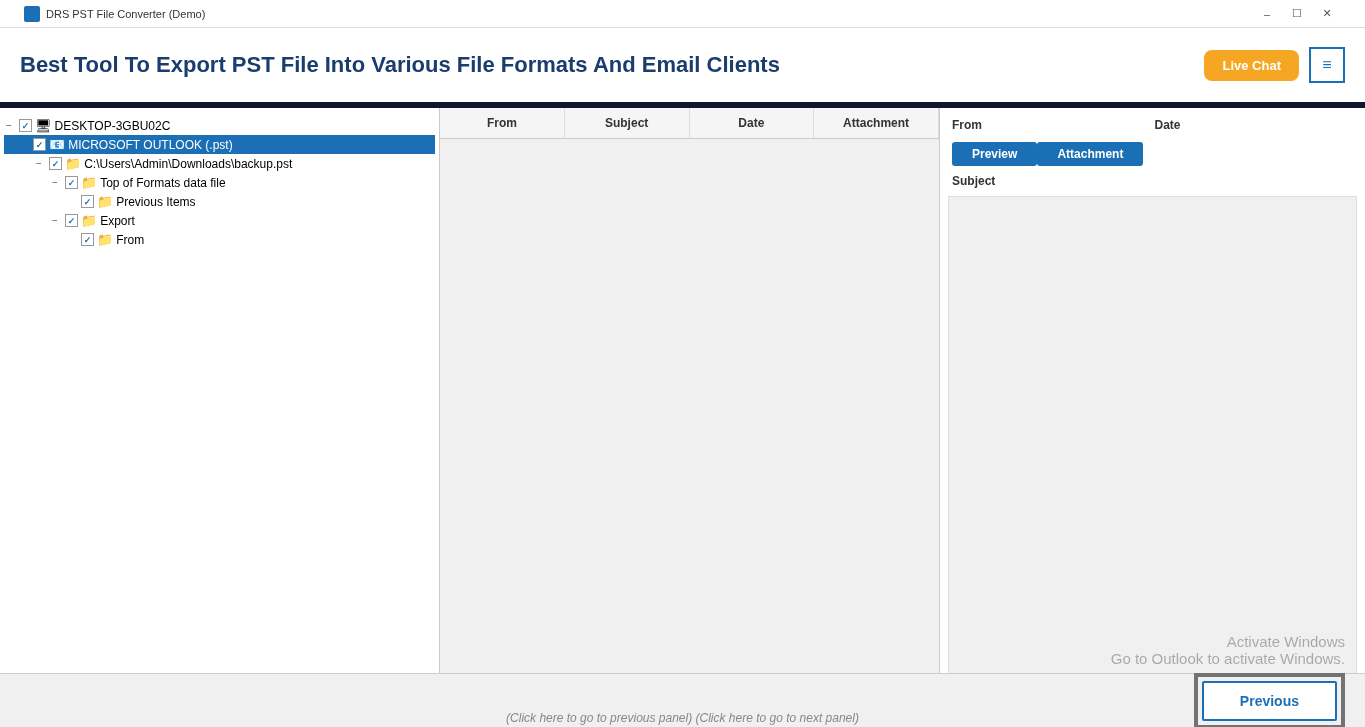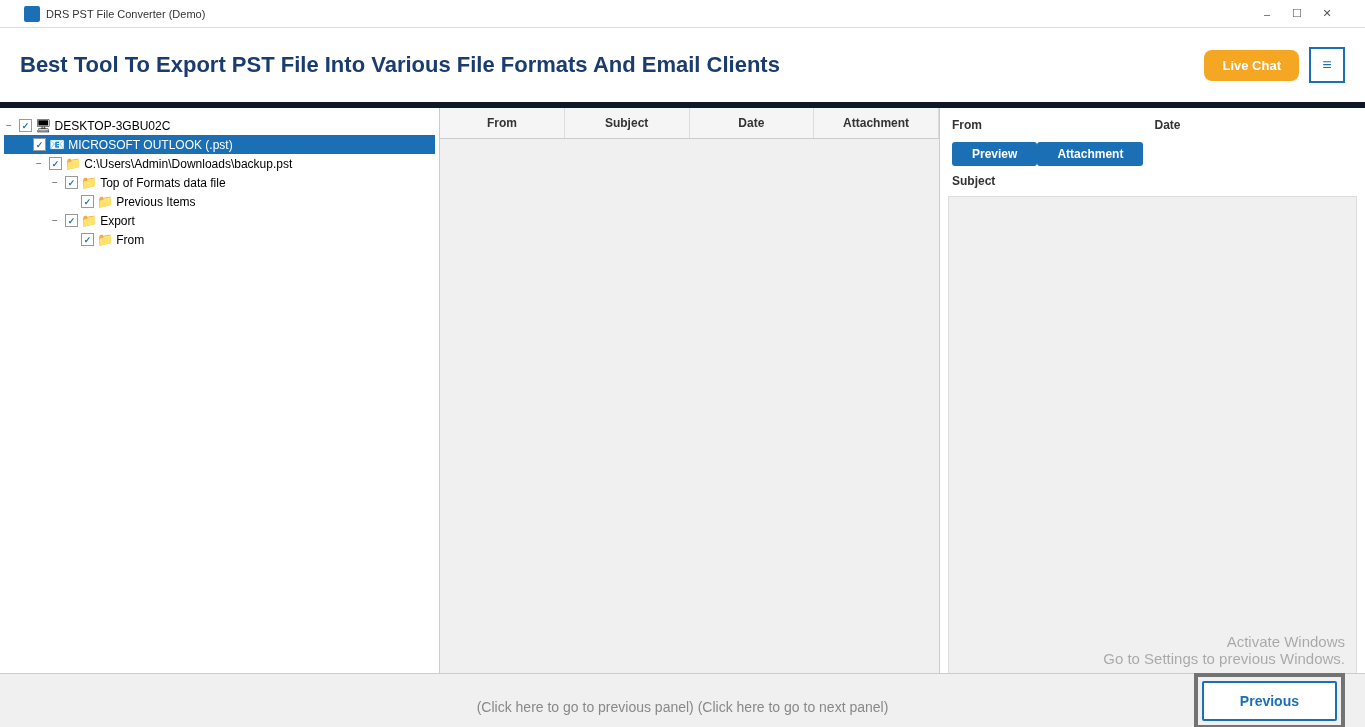--- a/index.html
+++ b/index.html
@@ -197,26 +197,27 @@
       background: #f0f0f0;
       border-top: 1px solid #ccc;
       display: flex;
       align-items: center;
       justify-content: flex-end;
       padding: 0 20px;
       gap: 8px;
     }
     .bottom-hint {
       position: absolute;
-      bottom: 12px;
+      bottom: 2px;
       left: 50%;
       transform: translateX(-50%);
-      font-size: 14px;
+      font-size: 12px;
       color: #888;
       white-space: nowrap;
+      font-style: italic;
     }
     .nav-btn {
       padding: 10px 36px;
       border: 2px solid #1a6fb5;
       background: white;
       color: #1a6fb5;
       font-size: 14px;
       font-weight: 600;
       cursor: pointer;
       border-radius: 2px;
@@ -339,21 +340,21 @@
       <button class="preview-btn">Attachment</button>
     </div>
     <div class="subject-label">Subject</div>
     <div class="preview-body"></div>
   </div>
 
 </div>
 
 <div class="activate-windows">
   <div>Activate Windows</div>
-  <div>Go to Settings to previous Windows.</div>
+  <div>Go to Outlook to activate Windows.</div>
 </div>
 
 <div class="bottom-bar">
   <div class="nav-area-border">
     <button class="nav-btn">Previous</button>
   </div>
   <div class="bottom-hint">(Click here to go to previous panel)  (Click here to go to next panel)</div>
 </div>
 
 </body></html>

